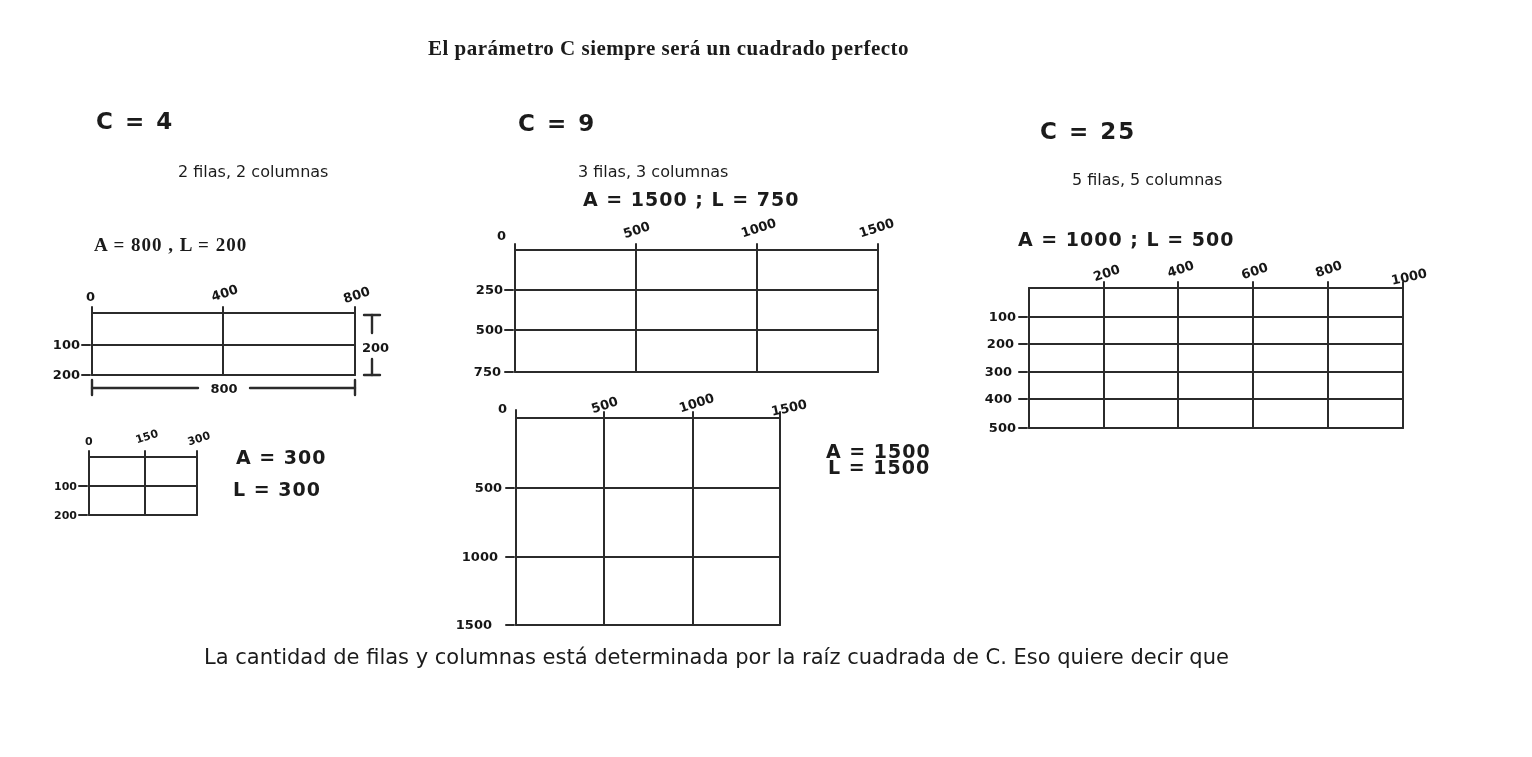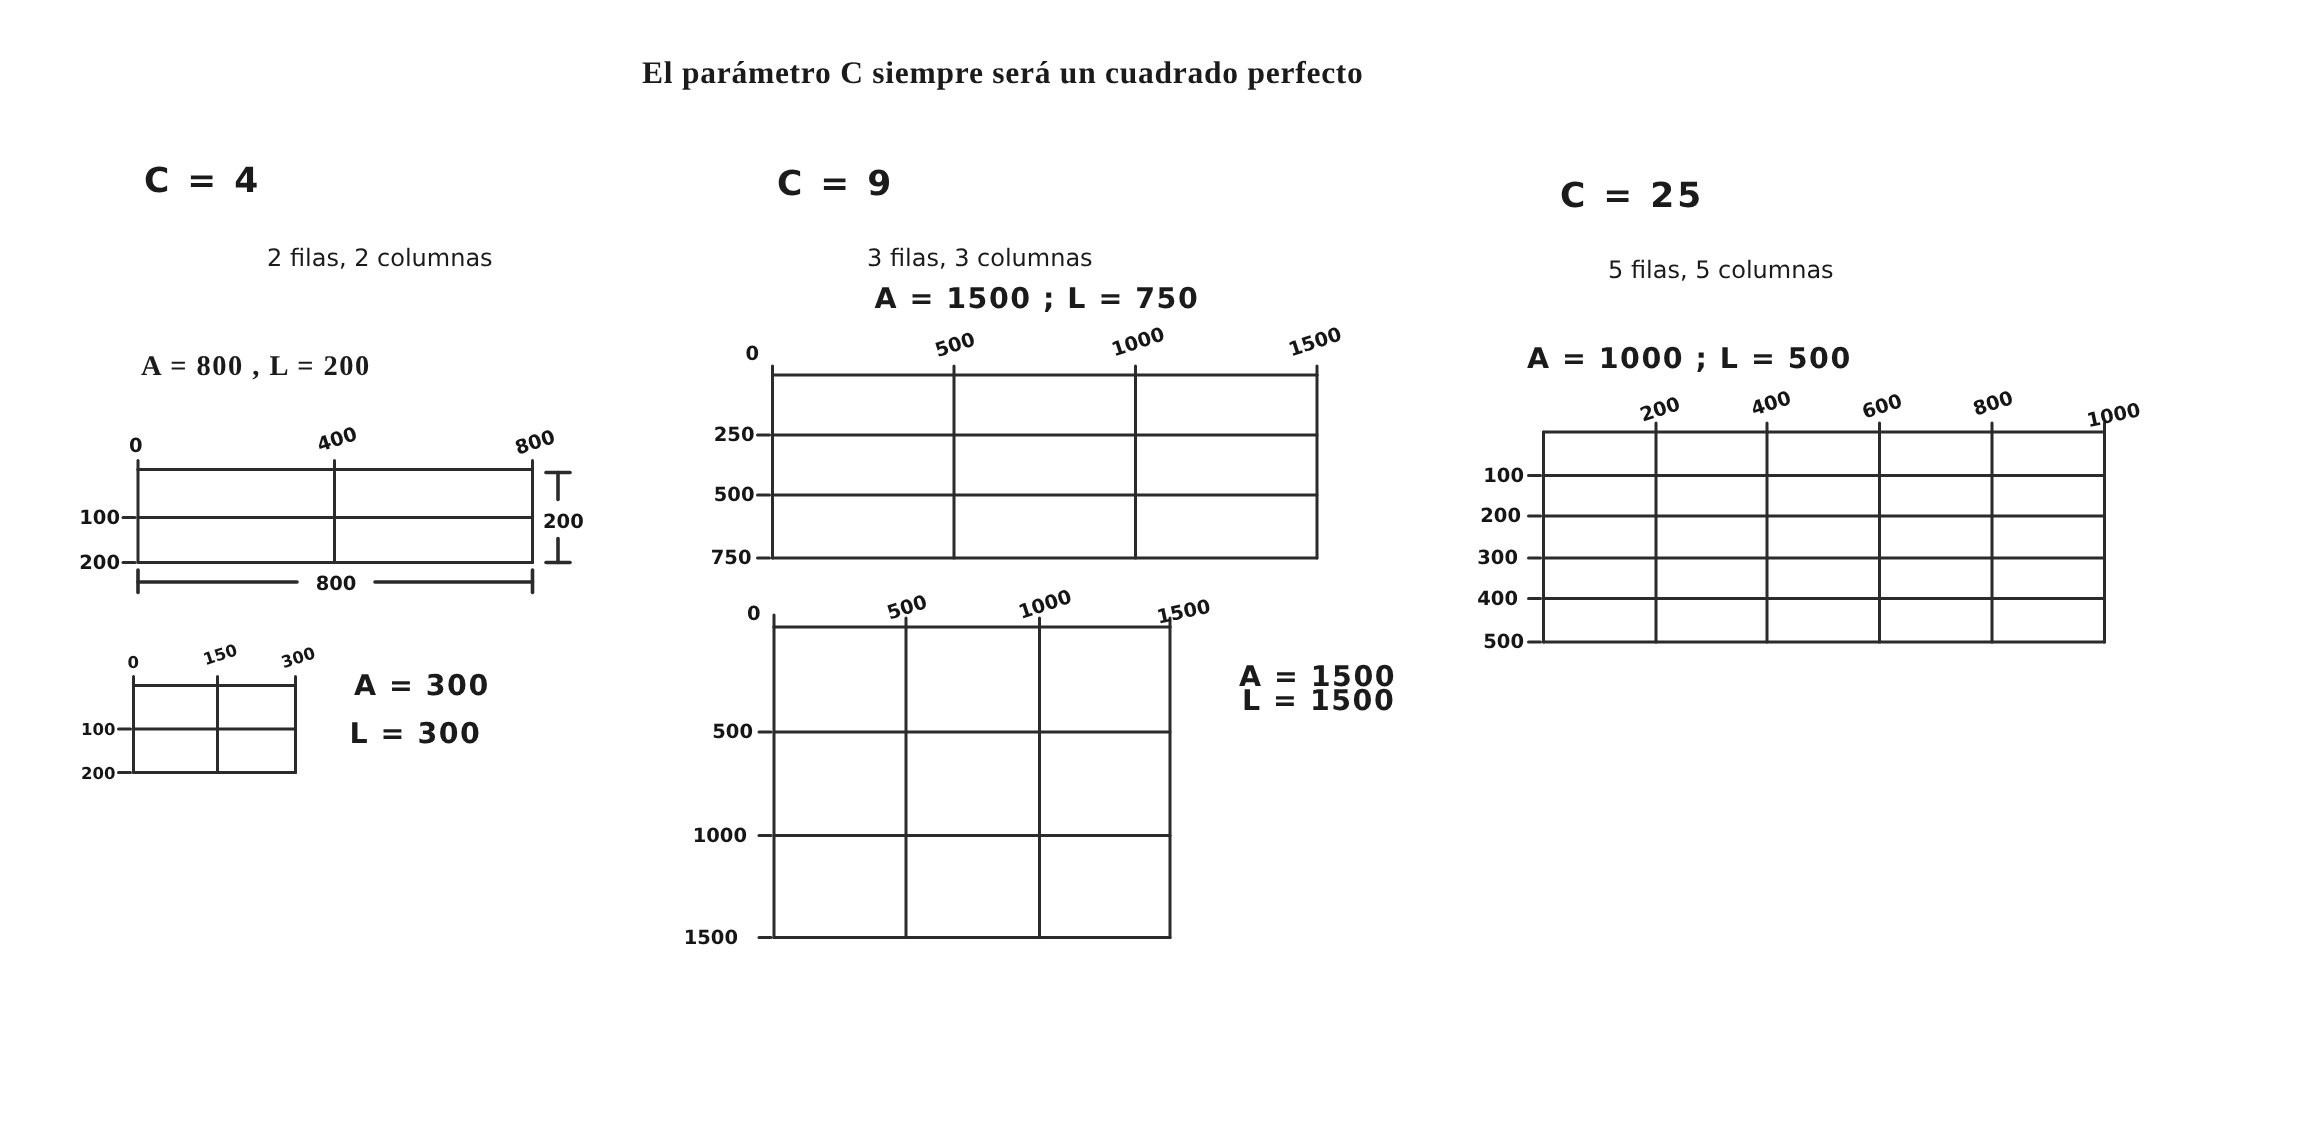--- a/index.html
+++ b/index.html
@@ -183,14 +183,15 @@
     <text x="278" y="22" transform="rotate(-18 278 22)" text-anchor="middle">600</text>
     <text x="352" y="20" transform="rotate(-18 352 20)" text-anchor="middle">800</text>
     <text x="432" y="28" transform="rotate(-12 432 28)" text-anchor="middle">1000</text>
     <text x="38" y="68" text-anchor="end">100</text>
     <text x="36" y="95" text-anchor="end">200</text>
     <text x="34" y="123" text-anchor="end">300</text>
     <text x="34" y="150" text-anchor="end">400</text>
     <text x="38" y="179" text-anchor="end">500</text>
   </svg>
 
+  <div class="abs footer" style="left:204px;top:645px;">La cantidad de filas y columnas está determinada por la raíz cuadrada de C. Eso quiere decir que</div>
 
 </div>
 
 </body></html>

